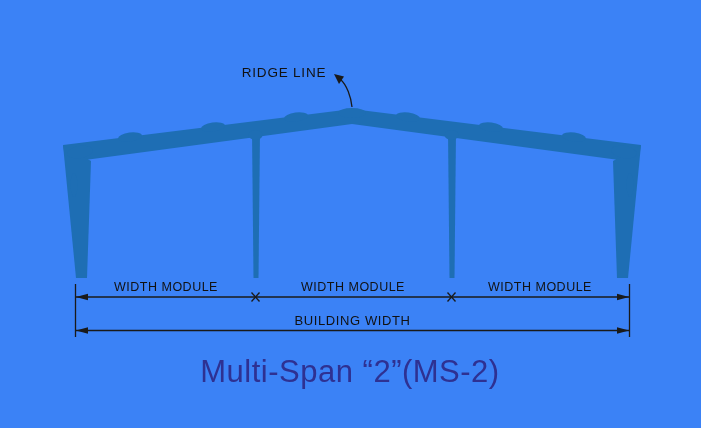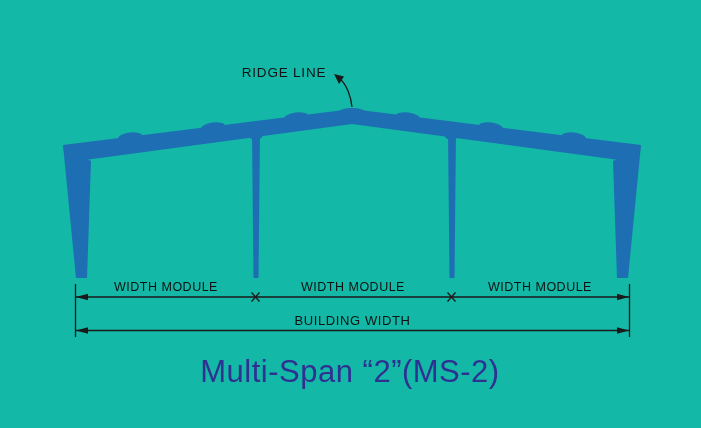--- a/index.html
+++ b/index.html
@@ -4,21 +4,21 @@
 <style>
   html, body {
     margin: 0;
     padding: 0;
     background: #ffffff;
   }
   .canvas {
     position: relative;
     width: 701px;
     height: 428px;
-    background: #14b8a6;
+    background: #3b82f6;
     overflow: hidden;
     font-family: "Liberation Sans", sans-serif;
   }
   svg text {
     font-family: "Liberation Sans", sans-serif;
   }
   .dim-label   { font-size: 12.5px; letter-spacing: 0.5px; }
   .bw-label    { font-size: 13px;   letter-spacing: 0.6px; }
   .ridge-label { font-size: 13.5px; letter-spacing: 0.8px; }
   .title-label { font-size: 31px;   letter-spacing: 0.5px; }

